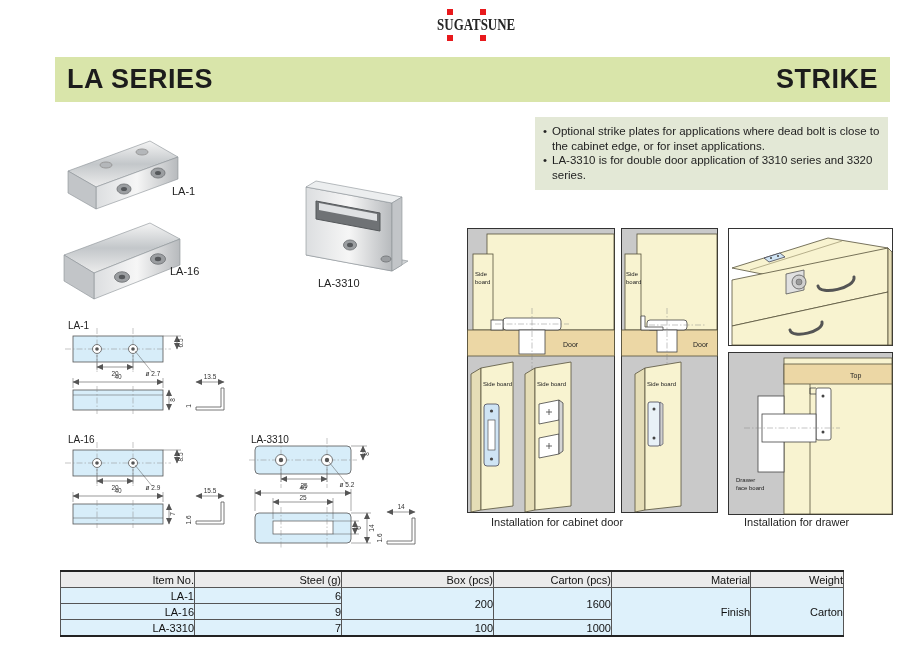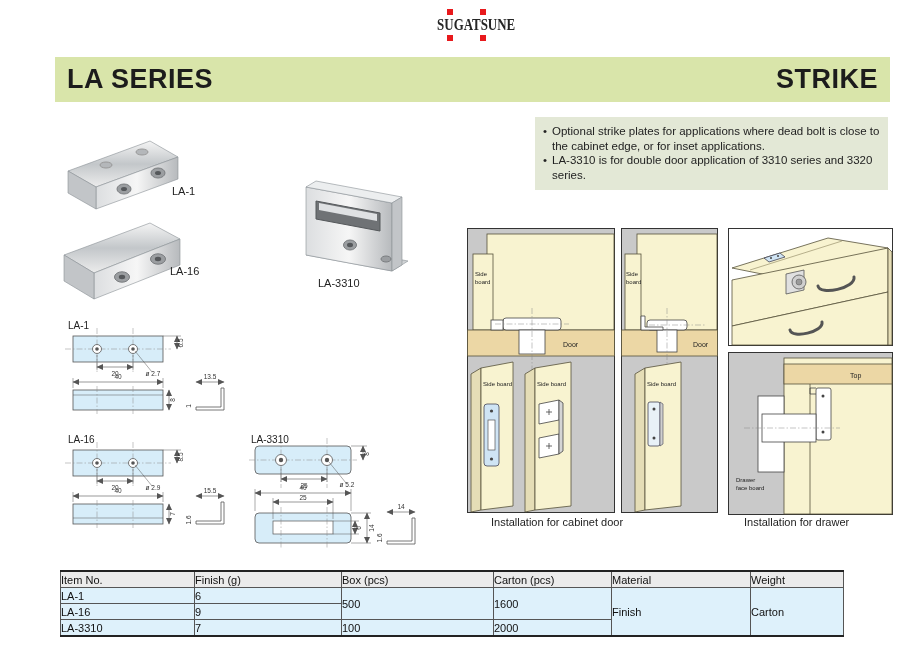--- a/index.html
+++ b/index.html
@@ -18,21 +18,21 @@
   .notes{position:absolute;left:535px;top:117px;width:353px;min-height:70px;
         background:var(--note_bg,#e3e8d6);box-sizing:border-box;padding:7px 8px;}
   .notes ul{margin:0;padding:0;list-style:none;}
   .notes li{display:flex;gap:5px;font-size:11.5px;line-height:1.28;color:#222;}
   .notes .blt{flex:0 0 auto;}
   .caption{position:absolute;font-size:11px;color:#222;}
   .svgabs{position:absolute;}
   table.spec{position:absolute;left:60px;top:570px;width:783px;border-collapse:collapse;
         font-size:11px;color:#111;table-layout:fixed;
         border-top:2px solid #222;border-bottom:2px solid #222;}
-  table.spec th,table.spec td{border:1px solid #555;text-align:left;padding:0;height:15px;}
+  table.spec th,table.spec td{border:1px solid #555;text-align:right;padding:0;height:15px;}
   table.spec th{background:var(--header_gray,#ebebeb);font-weight:normal;}
   table.spec td{background:var(--cell_blue,#def1fb);}
   
   .draw-fill{fill:var(--draw_fill,#d7edf9);stroke:#555;stroke-width:0.8;}
   .slot{fill:#fff;stroke:#555;stroke-width:0.7;}
   .sidep{fill:#fff;stroke:#555;stroke-width:0.8;}
   .hole{fill:#fff;stroke:#555;stroke-width:0.8;}
   .holein{fill:#555;}
   .dim{stroke:#555;stroke-width:0.6;marker-start:url(#arr);marker-end:url(#arr);}
   .ext{stroke:#555;stroke-width:0.5;fill:none;}
@@ -358,42 +358,42 @@
       <col style="width:134px">
         <col style="width:147px">
         <col style="width:152px">
       <col style="width:118px">
         <col style="width:139px">
         <col style="width:93px">
     </colgroup>
     <thead>
       <tr>
         <th>Item No.</th>
-        <th>Finish (g)</th>
+        <th>Steel (g)</th>
         <th>Box (pcs)</th>
         <th>Carton (pcs)</th>
         <th>Material</th>
         <th>Weight</th>
       </tr>
     </thead>
     <tbody>
       <tr>
         <td>LA-1</td>
         <td>6</td>
-        <td rowspan="2">500</td>
+        <td rowspan="2">200</td>
         <td rowspan="2">1600</td>
         <td rowspan="3">Finish</td>
         <td rowspan="3">Carton</td>
       </tr>
       <tr>
         <td>LA-16</td>
         <td>9</td>
       </tr>
       <tr>
         <td>LA-3310</td>
         <td>7</td>
         <td>100</td>
-        <td>2000</td>
+        <td>1000</td>
       </tr>
     </tbody>
   </table>
 
 </div>
 
 </body></html>

